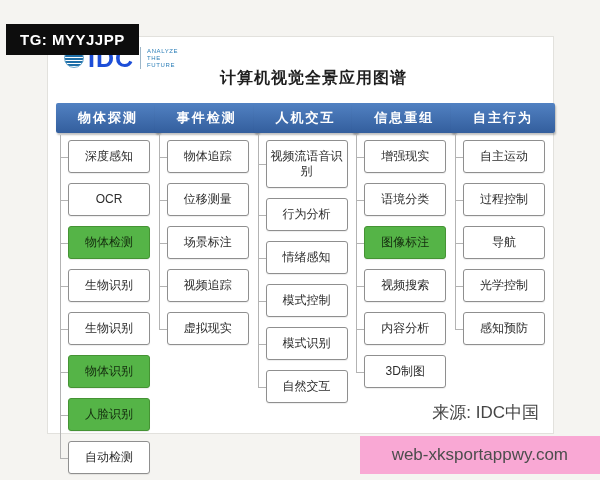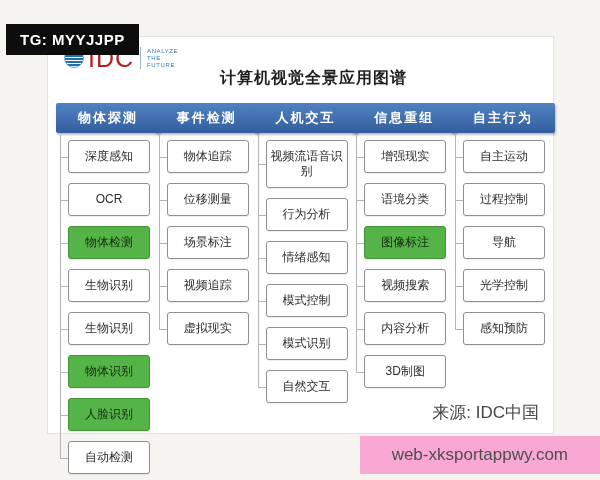--- a/index.html
+++ b/index.html
@@ -29,21 +29,21 @@
     background: #fff; border: 1px solid #e2e1dd; box-sizing: border-box;
   }
 
   
   .logo { position: absolute; left: 16px; top: 9px; display: flex; align-items: center; }
   .globe {
     width: 20px; height: 20px; border-radius: 50%; margin-right: 4px;
     background: repeating-linear-gradient(180deg, #1f6fa8 0px, #1f6fa8 2px, #ffffff 2px, #ffffff 3px);
     border: 1px solid #6aa7cd; box-sizing: border-box;
   }
-  .idc-text { font-size: 25px; font-weight: normal; color: #b91c1c; letter-spacing: 1px; line-height: 24px; text-align: center; }
+  .idc-text { font-size: 25px; font-weight: bold; color: #1d4ed8; letter-spacing: 1px; line-height: 24px; text-align: center; }
   .logo-div { width: 1px; height: 22px; background: #9db6c8; margin: 0 6px; }
   .tagline { display: flex; flex-direction: column; justify-content: center; }
   .tagline span { font-size: 6px; color: #2d7fb8; line-height: 7px; letter-spacing: 0.6px; }
 
   .title {
     position: absolute; left: 0; right: 0; top: 31px; text-align: center;
     font-size: 16px; font-weight: bold; color: #1f1f1f; letter-spacing: 1px; padding-left: 26px;
   }
 
   

